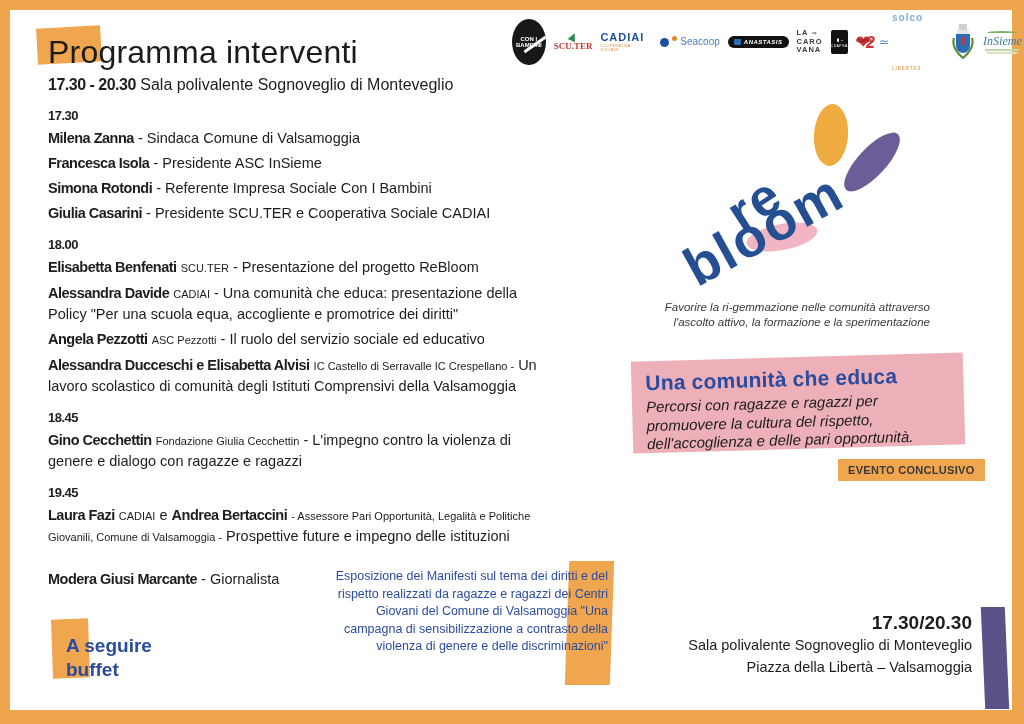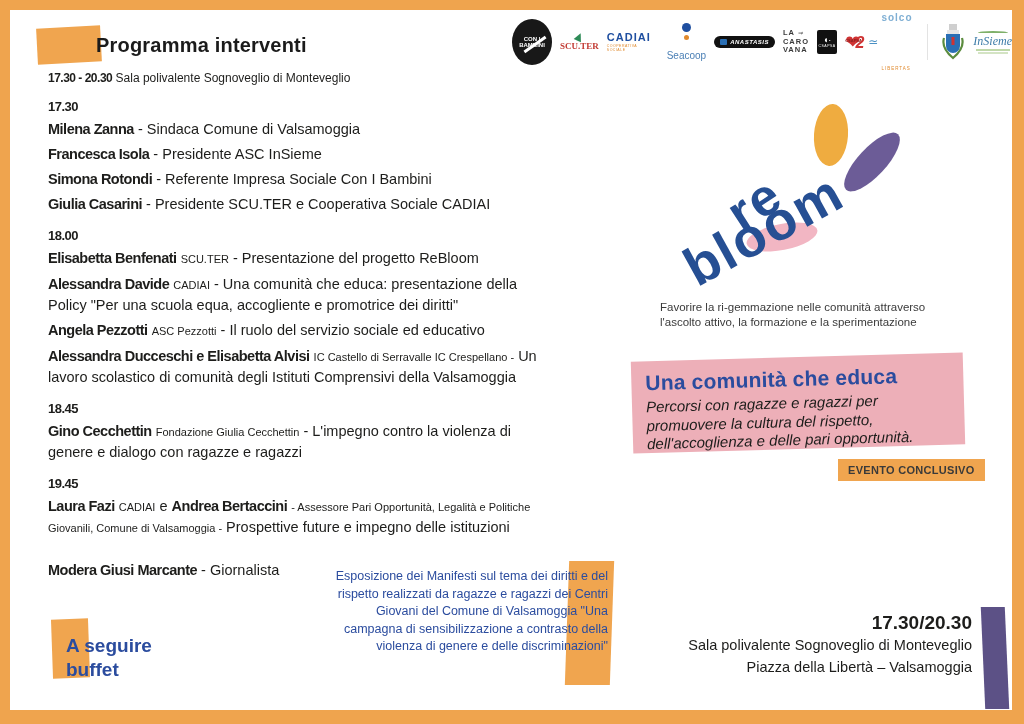--- a/index.html
+++ b/index.html
@@ -21,21 +21,21 @@
   .logo { display:flex; flex-direction:column; align-items:center; justify-content:center; line-height:1; }
   .circle-logo {
     width:46px; height:46px; border-radius:50%; background:#181818; color:#fff;
     font-size:6px; font-weight:bold; text-align:center; padding:4px; position:relative;
   }
   .circle-logo .slash { position:absolute; left:10px; top:24px; width:26px; height:3px; background:#fff; transform:rotate(-35deg); }
   .scuter-leaf { width:0; height:0; border-left:4px solid transparent; border-right:4px solid transparent; border-bottom:8px solid #2E8B57; transform:rotate(25deg); margin-bottom:1px; }
   .scuter-text { font-family:"Liberation Serif", serif; font-weight:bold; font-size:9px; color:#C23B33; }
   .cadiai-text { font-size:11px; font-weight:bold; color:#1F4FA0; letter-spacing:1px; }
   .cadiai-sub { font-size:3.5px; color:#E08A2E; margin-top:2px; letter-spacing:.5px; }
-  .seacoop { flex-direction:column; gap:3px; align-items:center;padding-left:8px; }
+  .seacoop { flex-direction:row; gap:3px; align-items:center;padding-left:8px; }
   .seacoop .dot-b { width:9px; height:9px; border-radius:50%; background:#1F4FA0; }
   .seacoop .dot-o { width:5px; height:5px; border-radius:50%; background:#E08A2E; margin-bottom:8px; }
   .seacoop-text { font-size:10px; color:#4A7FB5; }
   .anastasis { background:#111; border-radius:7px; padding:3px 6px; flex-direction:row; gap:3px; }
   .anastasis .mon { width:7px; height:6px; background:#2A6FB5; border-radius:1px; }
   .anastasis-text { color:#fff; font-size:6px; font-weight:bold; font-style:italic; letter-spacing:.5px; }
   .carovana-text { font-size:7.5px; font-weight:bold; color:#3a3a3a; letter-spacing:1px; text-align:left; line-height:1.15; }
   .carovana-text i { font-style:italic; font-size:6px; color:#777; }
   .csapsa-box { width:24px; height:24px; background:#111; color:#fff; border-radius:2px; font-size:9px; display:flex; flex-direction:column; align-items:center; justify-content:center; }
   .csapsa-box .nm { font-size:3.5px; letter-spacing:.5px; }
@@ -50,22 +50,22 @@
   .solco-sub { font-size:4.5px; color:#E08A2E; letter-spacing:1px; }
   .logo-divider { width:1px; height:36px; background:#e3e3e3; margin:0 6px; }
   .insieme-script { font-family:"Liberation Serif", serif; font-style:italic; font-size:12px; color:#3C7BA8; }
   .insieme-wave { width:30px; height:4px; border-top:2px solid #7FB069; border-radius:50%; }
   .insieme-sub { width:34px; height:2px; background:#BFD8A8; margin-top:2px; }
   .insieme-sub2 { width:30px; height:2px; background:#D4E4C4; margin-top:1px; }
 
   
   .title-hl { position:absolute; left:37px; top:27px; width:64px; height:36px; background:#F0A54F; transform:rotate(-3deg); z-index:1; }
   .program { position:absolute; left:48px; top:34px; width:494px; z-index:2; }
-  .program h1 { font-size:20px; font-weight:bold; color:#1b1b1b; letter-spacing:.2px;margin-left:48px; }
-  .subtitle { margin-top:14px; font-size:12px; }
+  .program h1 { font-size:32px; font-weight:normal; color:#1b1b1b; letter-spacing:.2px; }
+  .subtitle { margin-top:5px; font-size:16px; }
   .cond { font-weight:bold; letter-spacing:-0.5px; }
   .sect { margin-top:14px; }
   .sect .time { font-size:13px; font-weight:bold; letter-spacing:-0.5px; }
   .line { margin-top:5px; font-size:14.5px; line-height:20px; }
   .line .nm { font-weight:bold; letter-spacing:-0.5px; }
   .line .org { font-size:11px; }
   .moderator { margin-top:24px; font-size:14.5px; }
 
   
   .buffet-hl { position:absolute; left:52px; top:619px; width:37px; height:59px; background:#F0A54F; transform:rotate(-2deg); z-index:1; }
@@ -79,22 +79,22 @@
   
   .rebloom { position:absolute; left:676px; top:92px; width:268px; height:215px; z-index:2; }
   .petal { position:absolute; border-radius:50%; }
   .petal.orange { left:138px; top:12px; width:34px; height:62px; background:#EFAC40; transform:rotate(4deg); }
   .petal.purple { left:158px; top:56px; width:76px; height:28px; background:#6C5C97; transform:rotate(-47deg); }
   .petal.pink   { left:70px;  top:132px; width:72px; height:26px; background:#F2B6C3; transform:rotate(-11deg); }
   .word { position:absolute; color:#264F93; font-weight:bold; line-height:1; letter-spacing:2px; transform-origin:0 50%; }
   .word.re    { left:56px; top:100px; font-size:52px; transform:rotate(-33deg); }
   .word.bloom { left:12px; top:152px; font-size:54px; transform:rotate(-29deg); }
 
-  .tagline { position:absolute; left:660px; top:300px; width:270px; text-align:left;
-    font-size:11.5px; line-height:15px; color:#3a3a3a; z-index:2; }
+  .tagline { position:absolute; left:660px; top:300px; width:270px; text-align:right;
+    font-style:italic; font-size:11.5px; line-height:15px; color:#3a3a3a; z-index:2; }
 
   
   .community { position:absolute; left:632px; top:357px; width:332px; height:92px; background:#EDAFB8;
     transform:rotate(-1.6deg); padding:10px 14px; z-index:2; }
   .community .cb-title { color:#2B4C9E; font-weight:bold; font-size:21px; letter-spacing:.2px; }
   .community .cb-body { font-style:italic; font-size:15px; line-height:18.5px; margin-top:3px; color:#1d1d1b; }
 
   .badge { position:absolute; left:838px; top:459px; background:#F0A54F; padding:5px 10px;
     font-size:11px; font-weight:bold; color:#3a3a3a; letter-spacing:.3px; z-index:2; }
 

